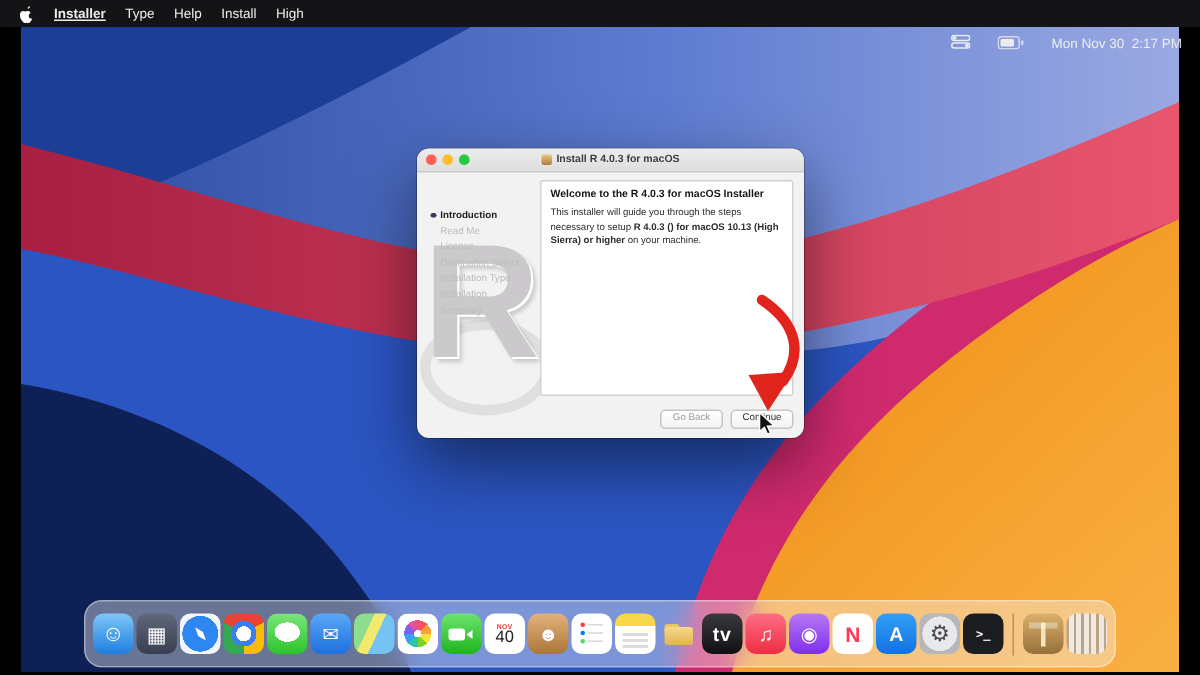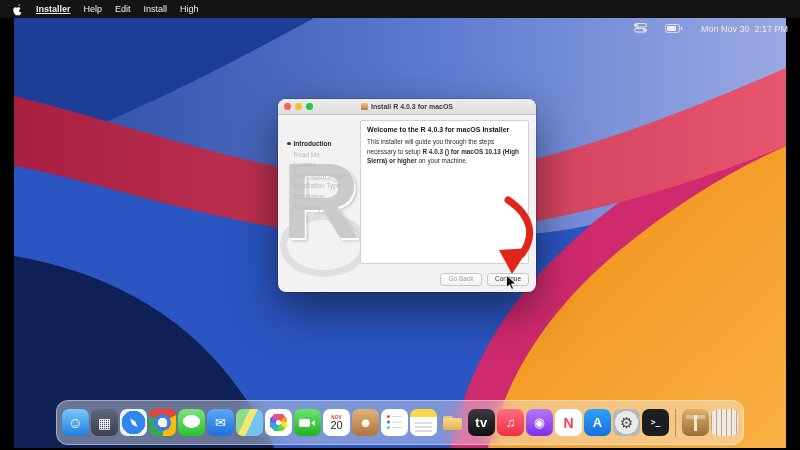--- a/index.html
+++ b/index.html
@@ -128,22 +128,22 @@
 
 <div class="menu-bar">
   <div class="mb-left">
     <span class="apple">
       <svg width="11" height="13" viewBox="0 0 10 12">
         <path d="M7.4 1.1c-.1.8-.7 1.5-1.5 1.5-.1-.8.6-1.5 1.5-1.5z" fill="#fff"></path>
         <path d="M8.7 8.6c-.3.8-.6 1.4-1.1 2-.4.5-.8.8-1.3.8-.4 0-.7-.2-1.1-.2-.4 0-.8.2-1.1.2-.5 0-.9-.3-1.3-.9C1.7 9.4 1.1 7.9 1.1 6.5c0-1.6.9-2.5 2-2.5.5 0 .9.3 1.3.3.4 0 .8-.3 1.4-.3.9 0 1.5.4 1.9 1.1-.8.5-1.2 1.2-1.1 2.1 0 .7.4 1.2 1.1 1.4z" fill="#fff"></path>
       </svg>
     </span>
     <span class="mb-item bold">Installer</span>
+    <span class="mb-item">Type</span>
     <span class="mb-item">Help</span>
-    <span class="mb-item">Edit</span>
     <span class="mb-item">Install</span>
     <span class="mb-item">High</span>
   </div>
   <div class="mb-right">
     <span>
       <svg width="13" height="10" viewBox="0 0 13 10" fill="none">
         <rect x="0.5" y="0.6" width="12" height="3.4" rx="1.7" stroke="#ededed"></rect>
         <circle cx="2.5" cy="2.3" r="1.2" fill="#ededed"></circle>
         <rect x="0.5" y="5.6" width="12" height="3.4" rx="1.7" stroke="#ededed"></rect>
         <circle cx="10.5" cy="7.3" r="1.2" fill="#ededed"></circle>
@@ -262,21 +262,21 @@
     <div class="dock-icon icon-chrome"></div>
     <div class="dock-icon icon-messages"></div>
     <div class="dock-icon icon-mail">
       <span class="glyph">✉</span>
     </div>
     <div class="dock-icon icon-maps"></div>
     <div class="dock-icon icon-photos"></div>
     <div class="dock-icon icon-facetime"></div>
     <div class="dock-icon icon-calendar">
       <span class="cal-month">NOV</span>
-      <span class="cal-day">20</span>
+      <span class="cal-day">40</span>
     </div>
     <div class="dock-icon icon-contacts">
       <span class="glyph">☻</span>
     </div>
     <div class="dock-icon icon-reminders"></div>
     <div class="dock-icon icon-notes"></div>
     <div class="dock-icon icon-folder"></div>
     <div class="dock-icon icon-appletv">
       <span class="glyph">tv</span>
     </div>

